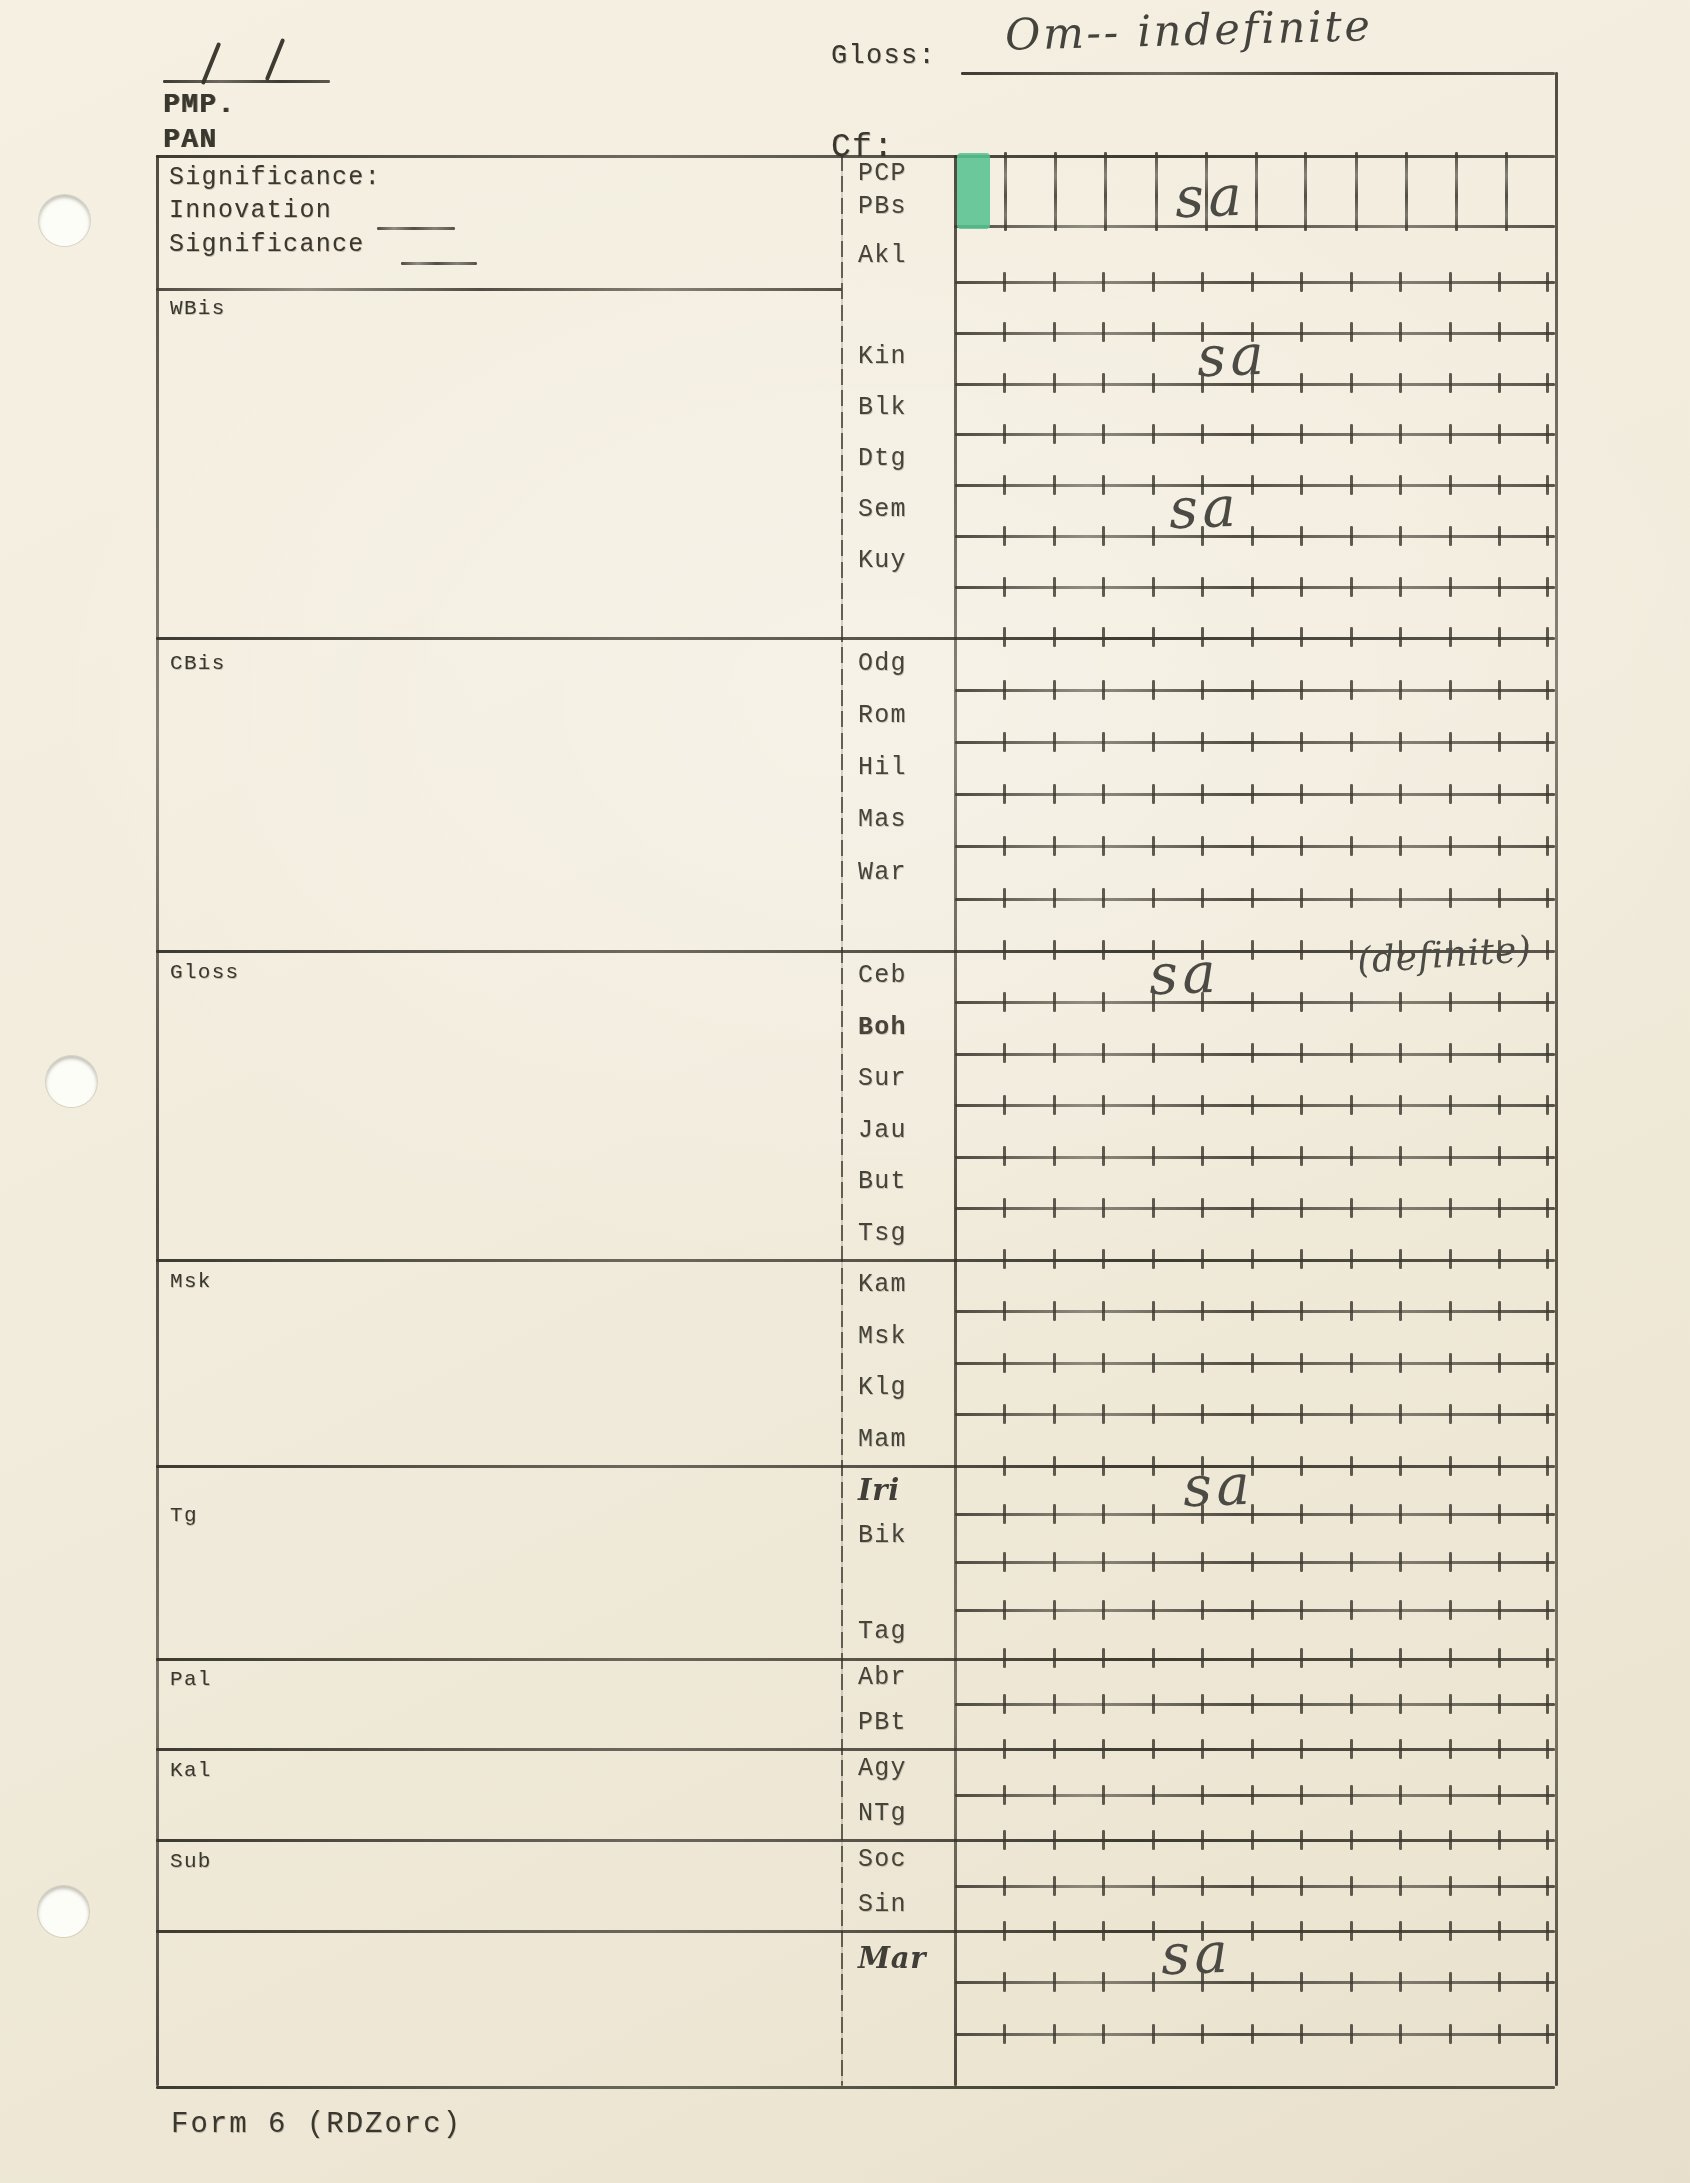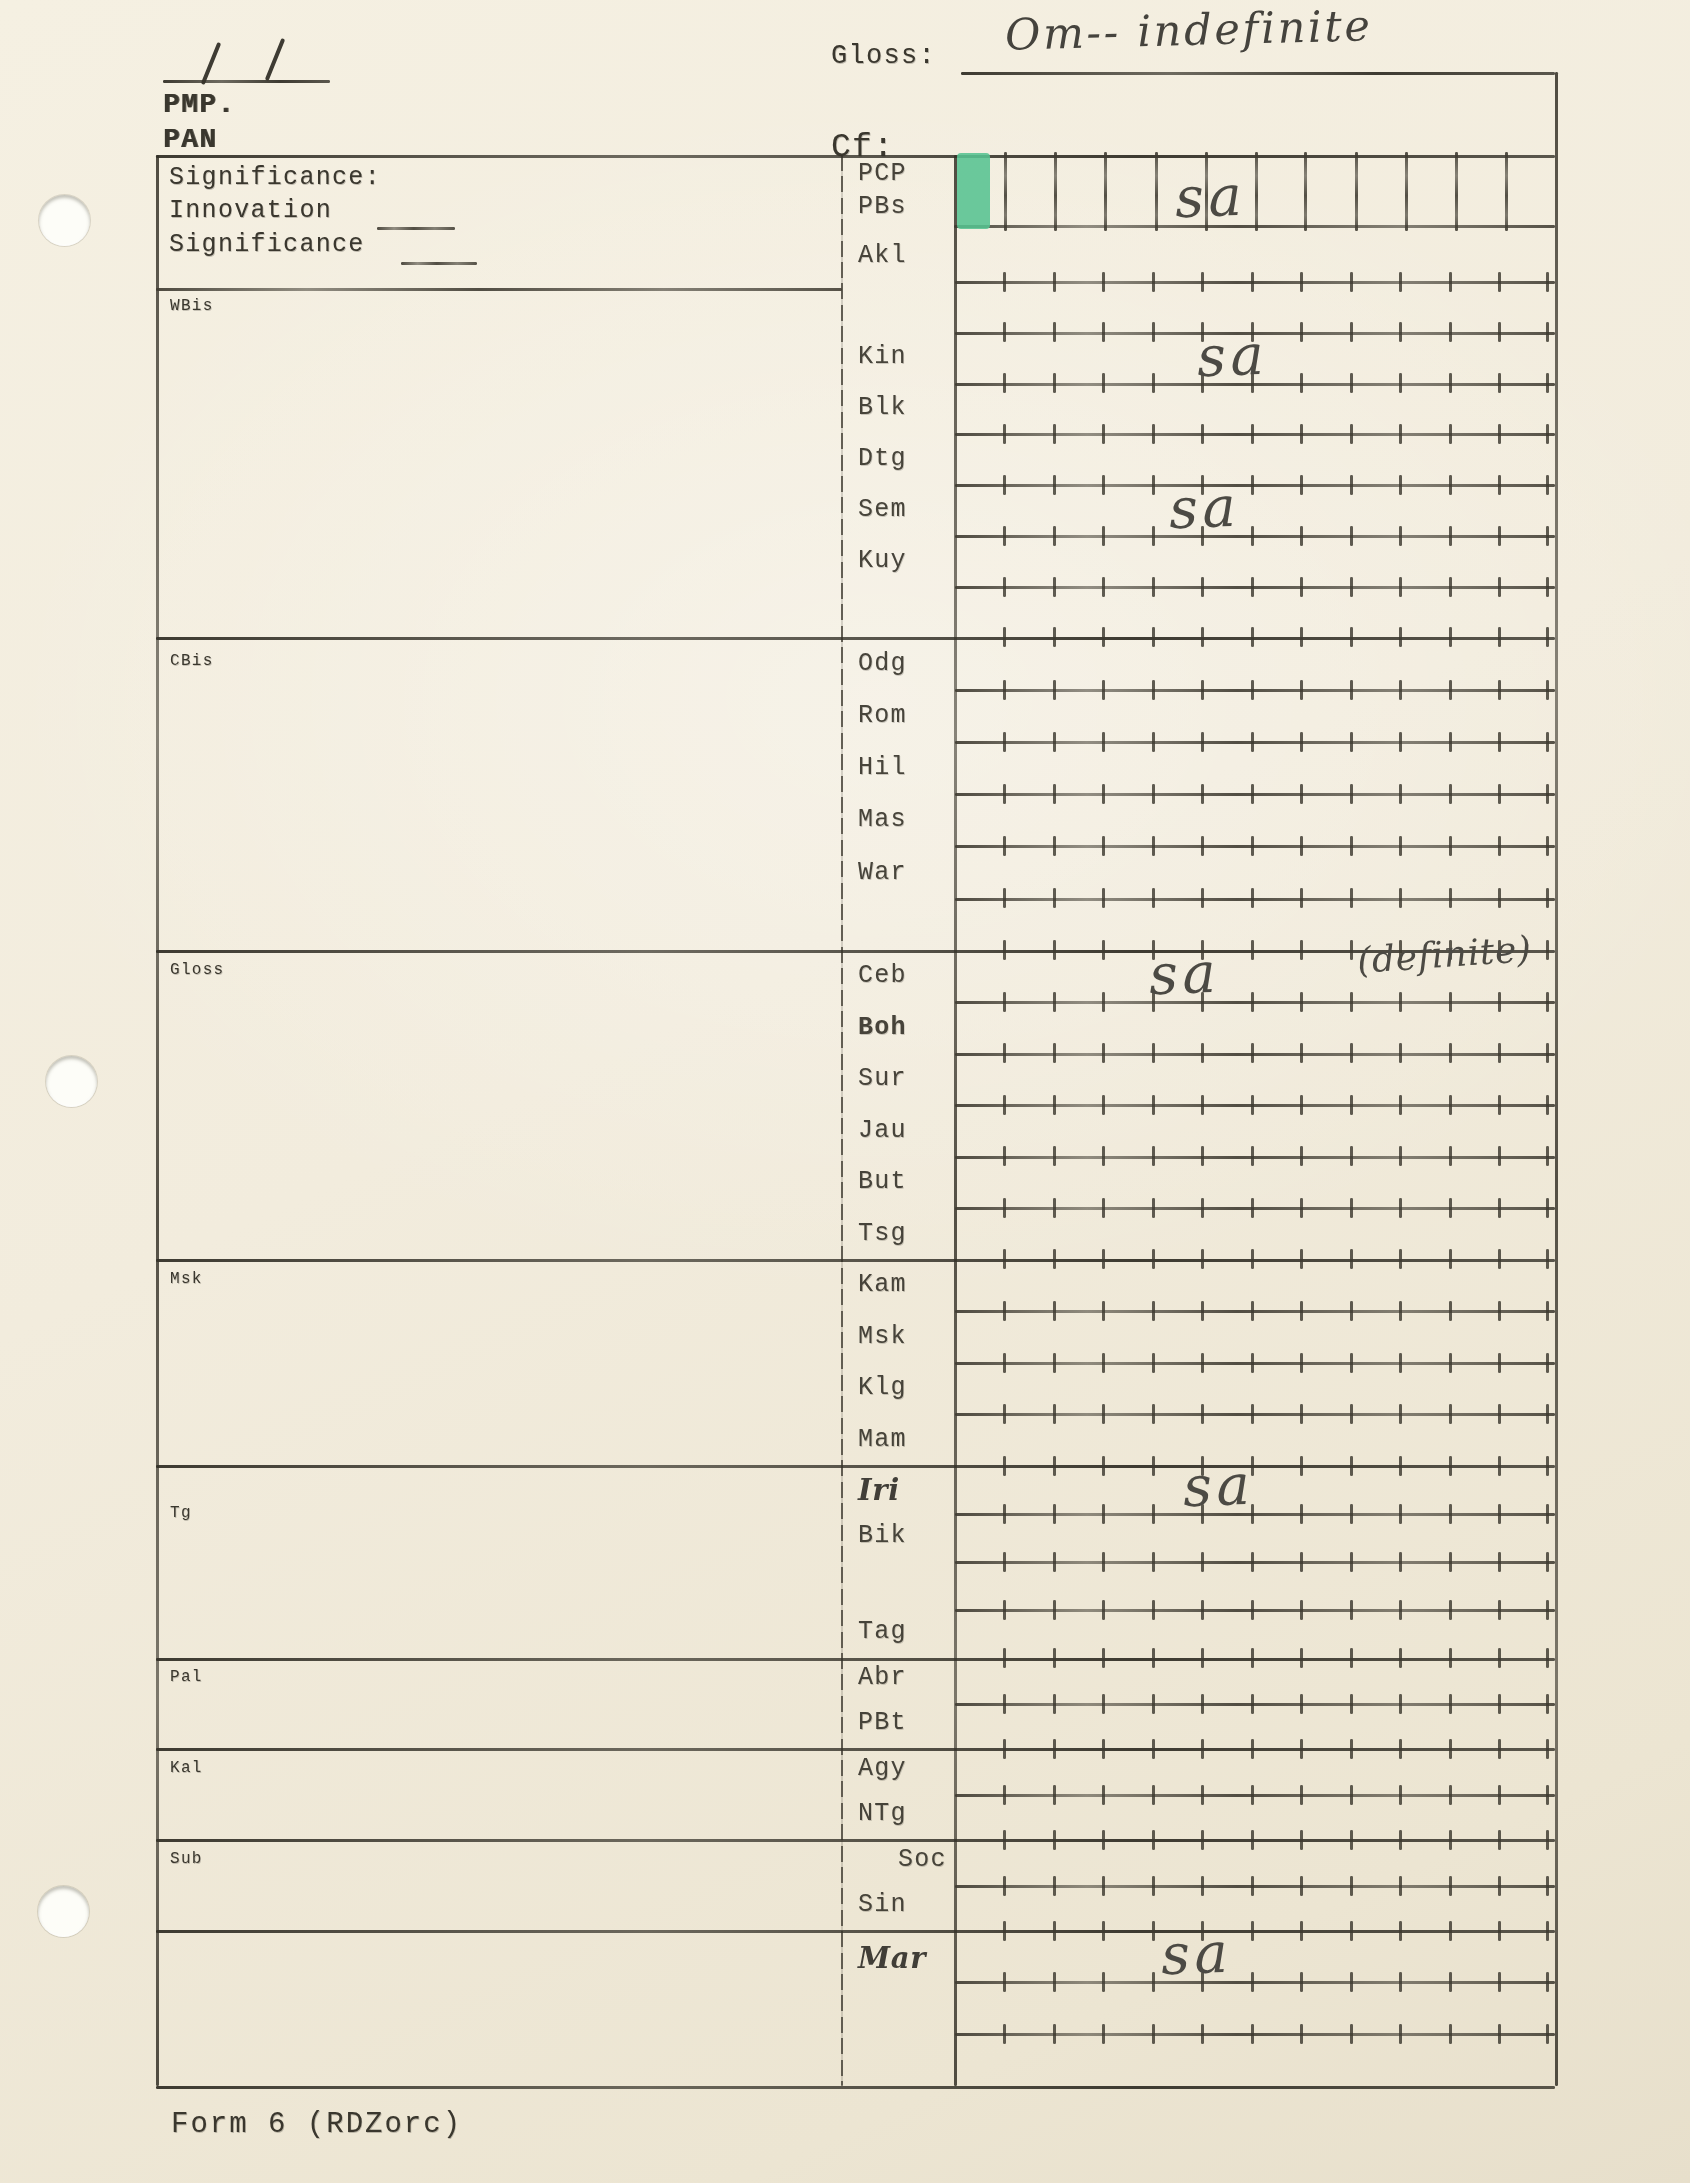--- a/index.html
+++ b/index.html
@@ -34,21 +34,21 @@
     position:absolute;left:858px;font-family:"Liberation Mono","DejaVu Sans Mono",monospace;
     font-size:25px;letter-spacing:1.3px;color:#3a372e;white-space:pre;
     text-shadow:0.7px 0.7px 0 rgba(58,55,46,.25);opacity:.93;
   }
   .code-label.hand-code{
     font-family:"DejaVu Serif","Liberation Serif",serif;font-style:italic;font-weight:bold;
     font-size:29px;color:#34322c;text-shadow:none;letter-spacing:0.7px;
   }
   .group-label{
     position:absolute;left:170px;font-family:"Liberation Mono","DejaVu Sans Mono",monospace;
-    font-size:16px;letter-spacing:1.3px;color:#3a372e;white-space:pre;
+    font-size:21px;letter-spacing:1.3px;color:#3a372e;white-space:pre;
     text-shadow:0.7px 0.7px 0 rgba(58,55,46,.25);
   }
   .sa{position:absolute;font-size:56px;letter-spacing:4.7px;transform:rotate(-2deg);}
   .hole{
     position:absolute;width:51px;height:51px;border-radius:50%;
     background:#fdfdf8;
     box-shadow:inset 0 2.7px 3.3px rgba(90,85,70,.35), inset 0 -1.3px 2px rgba(255,255,255,.8), 0 0 0 1px rgba(120,113,95,.22);
   }
   .slash{
     position:absolute;width:4px;height:45px;background:#3e3b33;border-radius:2px;
@@ -560,21 +560,21 @@
       <div class="tick" style="left: 1102px; top: 1876px;"></div>
       <div class="tick" style="left: 1152px; top: 1876px;"></div>
       <div class="tick" style="left: 1201px; top: 1876px;"></div>
       <div class="tick" style="left: 1251px; top: 1876px;"></div>
       <div class="tick" style="left: 1300px; top: 1876px;"></div>
       <div class="tick" style="left: 1350px; top: 1876px;"></div>
       <div class="tick" style="left: 1399px; top: 1876px;"></div>
       <div class="tick" style="left: 1449px; top: 1876px;"></div>
       <div class="tick" style="left: 1498px; top: 1876px;"></div>
       <div class="tick" style="left: 1546px; top: 1876px;"></div>
-      <div class="code-label abs" style="top: 1845px; margin-left: 40px;">Soc</div>
+      <div class="code-label abs" style="top: 1845px;">Soc</div>
       <div class="hline heavy abs" style="left: 156px; top: 1930px; width: 1399px;"></div>
       <div class="tick" style="left: 1003px; top: 1921px;"></div>
       <div class="tick" style="left: 1053px; top: 1921px;"></div>
       <div class="tick" style="left: 1102px; top: 1921px;"></div>
       <div class="tick" style="left: 1152px; top: 1921px;"></div>
       <div class="tick" style="left: 1201px; top: 1921px;"></div>
       <div class="tick" style="left: 1251px; top: 1921px;"></div>
       <div class="tick" style="left: 1300px; top: 1921px;"></div>
       <div class="tick" style="left: 1350px; top: 1921px;"></div>
       <div class="tick" style="left: 1399px; top: 1921px;"></div>

